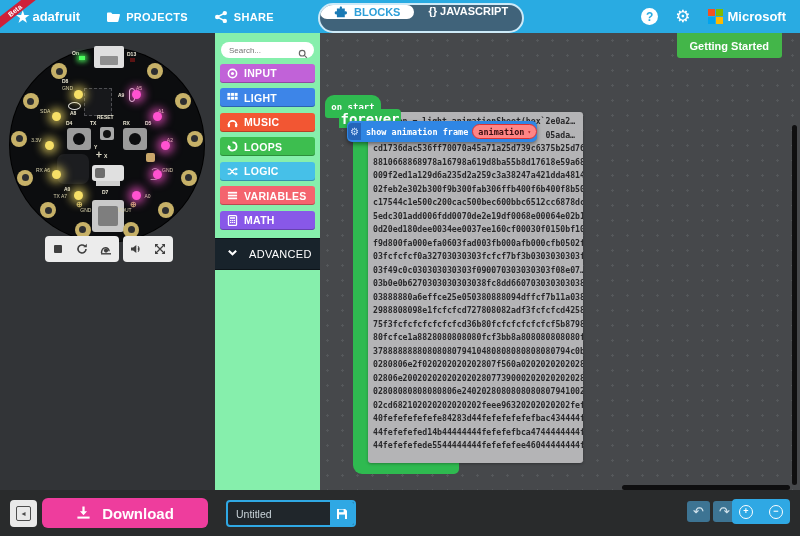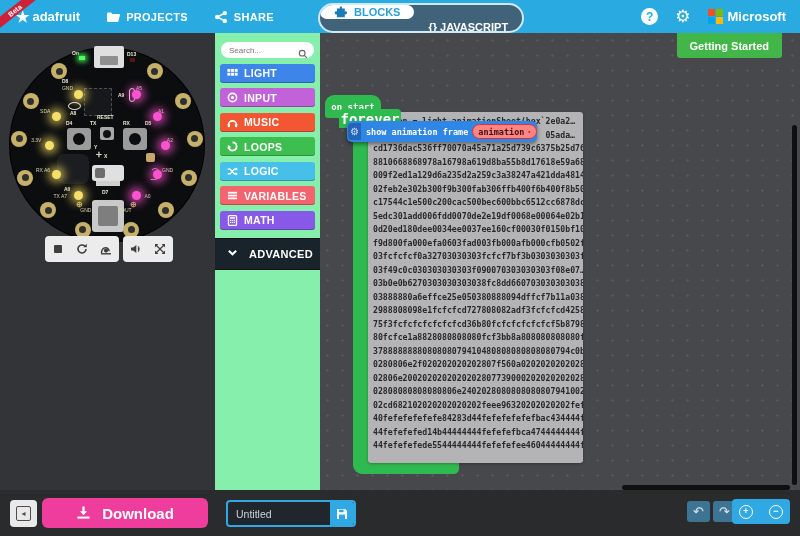--- a/index.html
+++ b/index.html
@@ -14,21 +14,21 @@
   .brand{display:flex;align-items:center;gap:3px;margin-left:16px;color:#fff;font-weight:bold;
          font-size:13px;cursor:pointer}
   .star{font-size:15px;line-height:1}
   .navitem{display:flex;align-items:center;gap:6px;color:#fff;font-weight:bold;font-size:11px;
            margin-left:26px;cursor:pointer;letter-spacing:.3px}
   .hicon svg{width:14px;height:14px;display:block}
   .toggle{position:absolute;left:318px;top:3px;height:26px;display:flex;align-items:flex-start;
           background:#40637a;border:2px solid #cdeaf8;border-radius:16px;overflow:hidden}
   .tog-blocks{display:flex;align-items:center;gap:6px;background:#fff;color:#2d9fd8;font-weight:bold;
           font-size:11px;padding:0 14px;border-radius:13px;cursor:pointer}
-  .tog-js{display:flex;align-items:center;color:#fff;font-weight:bold;font-size:11px;padding:16px 14px;
+  .tog-js{display:flex;align-items:center;color:#fff;font-weight:bold;font-size:11px;padding:0 14px;
           cursor:pointer;white-space:nowrap}
   .hright{margin-left:auto;display:flex;align-items:center;gap:17px;margin-right:14px}
   .help{width:17px;height:17px;border-radius:50%;background:#fff;color:#29abe2;font-weight:bold;
         font-size:12px;display:flex;align-items:center;justify-content:center;cursor:pointer}
   .gear{color:#fff;font-size:17px;cursor:pointer;line-height:1}
   .mslogo{display:flex;align-items:center;gap:5px;color:#fff;font-weight:bold;font-size:13px}
   .msq{display:inline-grid;grid-template-columns:7px 7px;grid-gap:1px}
   .msq i{width:7px;height:7px;display:block}
   
   .sim{position:absolute;left:0;top:33px;width:215px;height:457px;background:#323437}
@@ -52,21 +52,21 @@
   .search input{border:none;outline:none;background:transparent;width:72px;font-size:8px;
           padding-left:8px;color:#444;font-family:"Liberation Sans",sans-serif}
   .search .sicon{position:absolute;right:6px;top:3px}
   .cat{margin:5.5px 5px 0 5px;height:19px;border-radius:3px;display:flex;align-items:center;
        gap:6px;padding-left:6px;color:#fff;font-weight:bold;font-size:10.5px;cursor:pointer;
        letter-spacing:.3px;box-shadow:inset 0 -1px 0 rgba(0,0,0,.25)}
   .cicon{width:12px;height:12px;display:flex;align-items:center;justify-content:center}
   .cicon svg{width:11px;height:11px;display:block}
   .advanced{margin-top:8px;height:30px;background:#18232b;border-top:1px solid #0c1318;
             border-bottom:1px solid #0c1318;display:flex;align-items:center;gap:11px;
-            padding-left:12px;color:#fff;font-weight:bold;font-size:11px;cursor:pointer;letter-spacing:.3px}
+            padding-left:12px;color:#fff;font-weight:normal;font-size:11px;cursor:pointer;letter-spacing:.3px}
   
   .ws{position:absolute;left:320px;top:33px;width:480px;height:457px;background:#46484b;
       background-image:radial-gradient(circle,#55585b 1.1px,transparent 1.3px);background-size:15px 15px}
   .gstart{position:absolute;right:18px;top:0;height:25px;padding:0 13px;background:#43b649;
           color:#fff;font-weight:bold;font-size:11px;display:flex;align-items:center;
           border-radius:0 0 3px 3px;cursor:pointer}
   .blkfont{font-family:"DejaVu Sans Mono",monospace;font-weight:bold;color:#fff}
   .onstart{position:absolute;left:5px;top:62px;width:56px;height:23px;background:#2fba50;
            border-radius:9px 9px 3px 3px;font-size:9px;display:flex;align-items:center;
            justify-content:center;z-index:2;cursor:pointer}
@@ -322,43 +322,43 @@
 
 <div class="toolbox">
   <div class="search">
     <input placeholder="Search..." style="">
     <span class="sicon"><svg viewBox="0 0 12 12" width="10" height="10">
           <circle cx="5" cy="5" r="3.4" fill="none" stroke="#666" stroke-width="1.4"></circle>
           <path d="M7.6 7.6l3 3" stroke="#666" stroke-width="1.4"></path>
         </svg></span>
   </div>
   <div id="cats">
+      <div class="cat" style="background: rgb(193, 98, 216);">
+        <span class="cicon">
+          <svg viewBox="0 0 12 12">
+            <circle cx="6" cy="6" r="4.5" fill="none" stroke="#fff" stroke-width="1.7"></circle>
+            <circle cx="6" cy="6" r="1.7" fill="#fff"></circle>
+          </svg>
+        </span>
+        <span>INPUT</span>
+      </div>
       <div class="cat" style="background: rgb(61, 133, 232);">
         <span class="cicon">
           <svg viewBox="0 0 12 12">
             <g fill="#fff">
               <rect x="0.4" y="1" width="3.2" height="3.2"></rect>
               <rect x="4.4" y="1" width="3.2" height="3.2"></rect>
               <rect x="8.4" y="1" width="3.2" height="3.2"></rect>
               <rect x="0.4" y="5.2" width="3.2" height="3.2"></rect>
               <rect x="4.4" y="5.2" width="3.2" height="3.2"></rect>
               <rect x="8.4" y="5.2" width="3.2" height="3.2"></rect>
             </g>
           </svg>
         </span>
         <span>LIGHT</span>
-      </div>
-      <div class="cat" style="background: rgb(193, 98, 216);">
-        <span class="cicon">
-          <svg viewBox="0 0 12 12">
-            <circle cx="6" cy="6" r="4.5" fill="none" stroke="#fff" stroke-width="1.7"></circle>
-            <circle cx="6" cy="6" r="1.7" fill="#fff"></circle>
-          </svg>
-        </span>
-        <span>INPUT</span>
       </div>
       <div class="cat" style="background: rgb(242, 86, 51);">
         <span class="cicon">
           <svg viewBox="0 0 12 12">
             <path d="M1.6 8.6a4.4 4.4 0 0 1 8.8 0" fill="none" stroke="#fff" stroke-width="1.7"></path>
             <rect x="0.8" y="7.2" width="2.5" height="4" rx="1.1" fill="#fff"></rect>
             <rect x="8.7" y="7.2" width="2.5" height="4" rx="1.1" fill="#fff"></rect>
           </svg>
         </span>
         <span>MUSIC</span>

